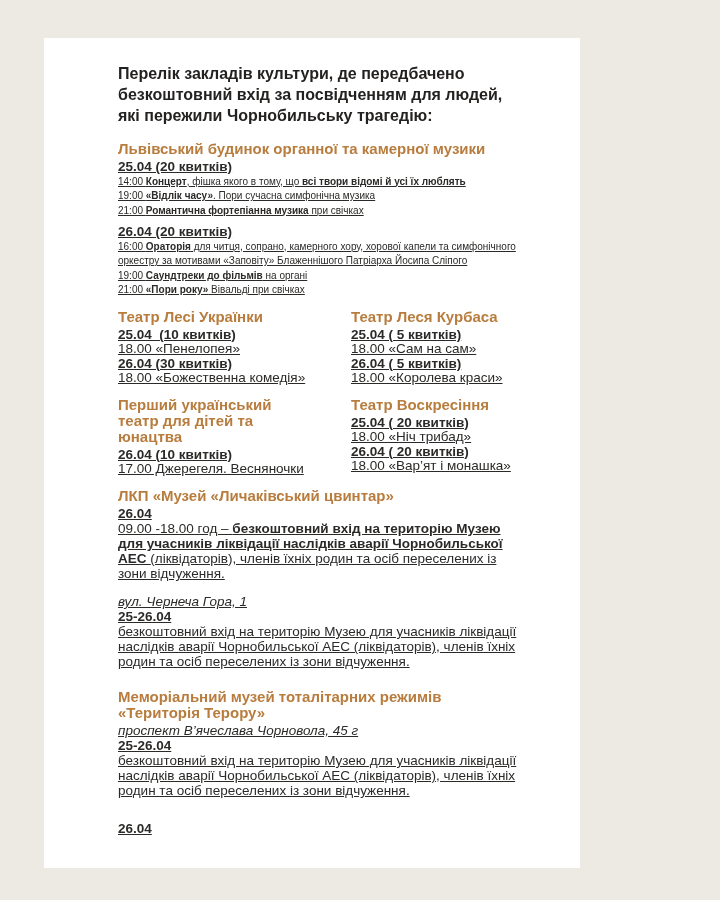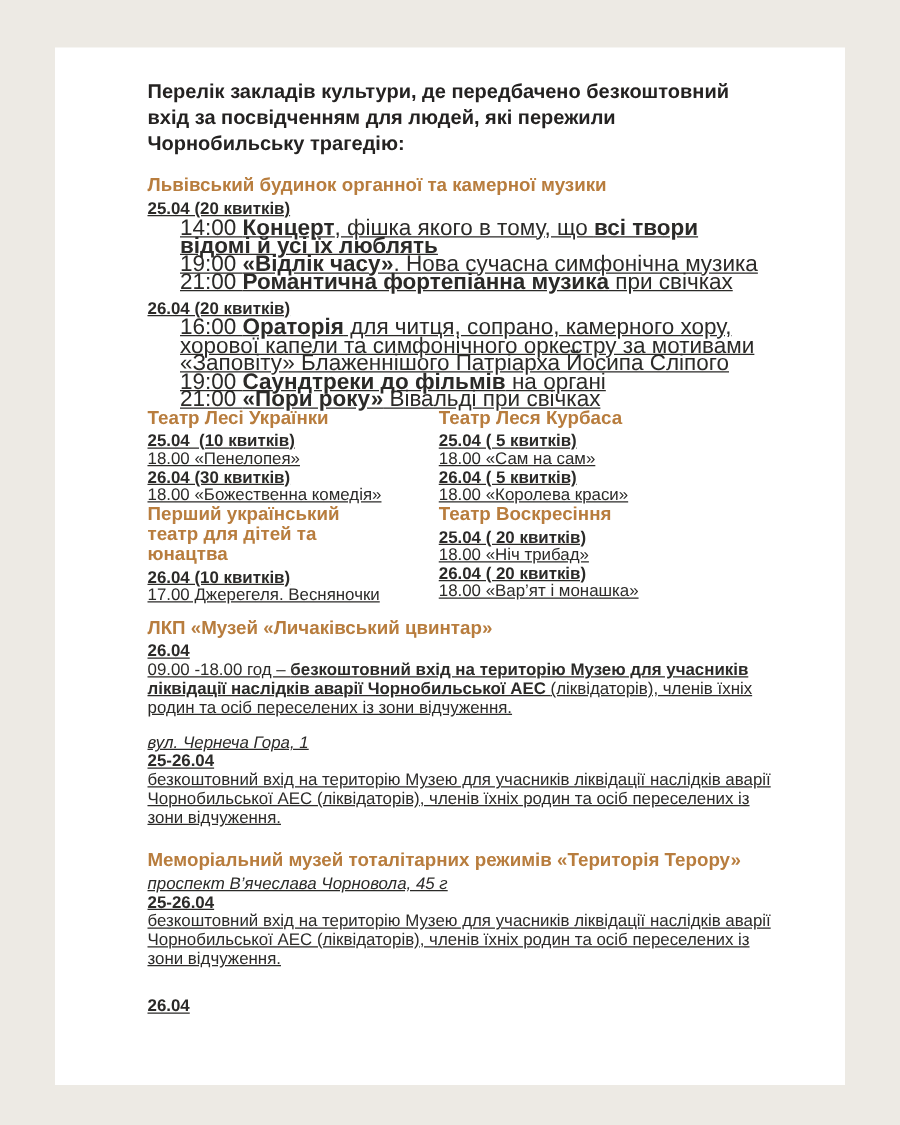--- a/index.html
+++ b/index.html
@@ -5,21 +5,21 @@
   html, body {
     margin: 0; padding: 0;
     width: 720px; height: 900px;
     background: #edeae4;
     font-family: "Liberation Sans", "DejaVu Sans", sans-serif;
     color: #2b2a28;
   }
   .card {
     position: absolute;
     left: 44px; top: 38px;
-    width: 632px; height: 830px;
+    width: 536px; height: 830px;
     background: #ffffff;
     box-sizing: border-box;
     padding: 25px 56px 12px 74px;
     overflow: hidden;
   }
   .page-title {
     margin: 0 0 15px 0;
     font-size: 16px;
     font-weight: bold;
     line-height: 21px;
@@ -34,65 +34,64 @@
     color: #b87d3e;
   }
   p { margin: 0; text-decoration: underline; }
   .date {
     font-weight: bold;
     font-size: 13.5px;
     line-height: 14.5px;
     white-space: pre-wrap;
   }
   .line {
-    font-size: 18px;
+    font-size: 10px;
     line-height: 14.5px;
     max-width: 505px;
-    margin-left: 26px;
   }
   .row {
     font-size: 13.5px;
     line-height: 14.5px;
     white-space: pre-wrap;
   }
   .row.bold { font-weight: bold; }
   .para {
     font-size: 13.5px;
     line-height: 15px;
     max-width: 505px;
   }
   .address {
     font-style: italic;
     font-size: 13.5px;
     line-height: 14.5px;
   }
   .block-gap { margin-top: 7px; }
   .twocol {
     display: flex;
-    margin-top: 0;
+    margin-top: 11px;
   }
   .twocol .col-left { width: 233px; flex: none; }
   .twocol .col-right { flex: 1; }
   .venue.narrow { max-width: 155px; }
   .section { margin-top: 11px; }
   .section.lg { margin-top: 14px; }
   .section.xl { margin-top: 20px; }
 </style>
 </head>
 <body>
 
 <div class="card">
 
   <h1 class="page-title">Перелік закладів культури, де передбачено безкоштовний вхід за посвідченням для людей, які пережили Чорнобильську трагедію:</h1>
 
   <section>
     <h2 class="venue">Львівський будинок органної та камерної музики</h2>
     <p class="date">25.04 (20 квитків)</p>
     <p class="line"><span>14:00 </span><b>Концерт</b><span>, фішка якого в тому, що </span><b>всі твори відомі й усі їх люблять</b></p>
-    <p class="line"><span>19:00 </span><b>«Відлік часу»</b><span>. Нова сучасна симфонічна музика</span></p>
+    <p class="line"><span>19:00 </span><b>«Відлік часу»</b><span>. Пори сучасна симфонічна музика</span></p>
     <p class="line"><span>21:00 </span><b>Романтична фортепіанна музика</b><span> при свічках</span></p>
 
     <div class="block-gap">
       <p class="date">26.04 (20 квитків)</p>
       <p class="line"><span>16:00 </span><b>Ораторія</b><span> для читця, сопрано, камерного хору, хорової капели та симфонічного оркестру за мотивами «Заповіту» Блаженнішого Патріарха Йосипа Сліпого</span></p>
       <p class="line"><span>19:00 </span><b>Саундтреки до фільмів</b><span> на органі</span></p>
       <p class="line"><span>21:00 </span><b>«Пори року»</b><span> Вівальді при свічках</span></p>
     </div>
   </section>
 

